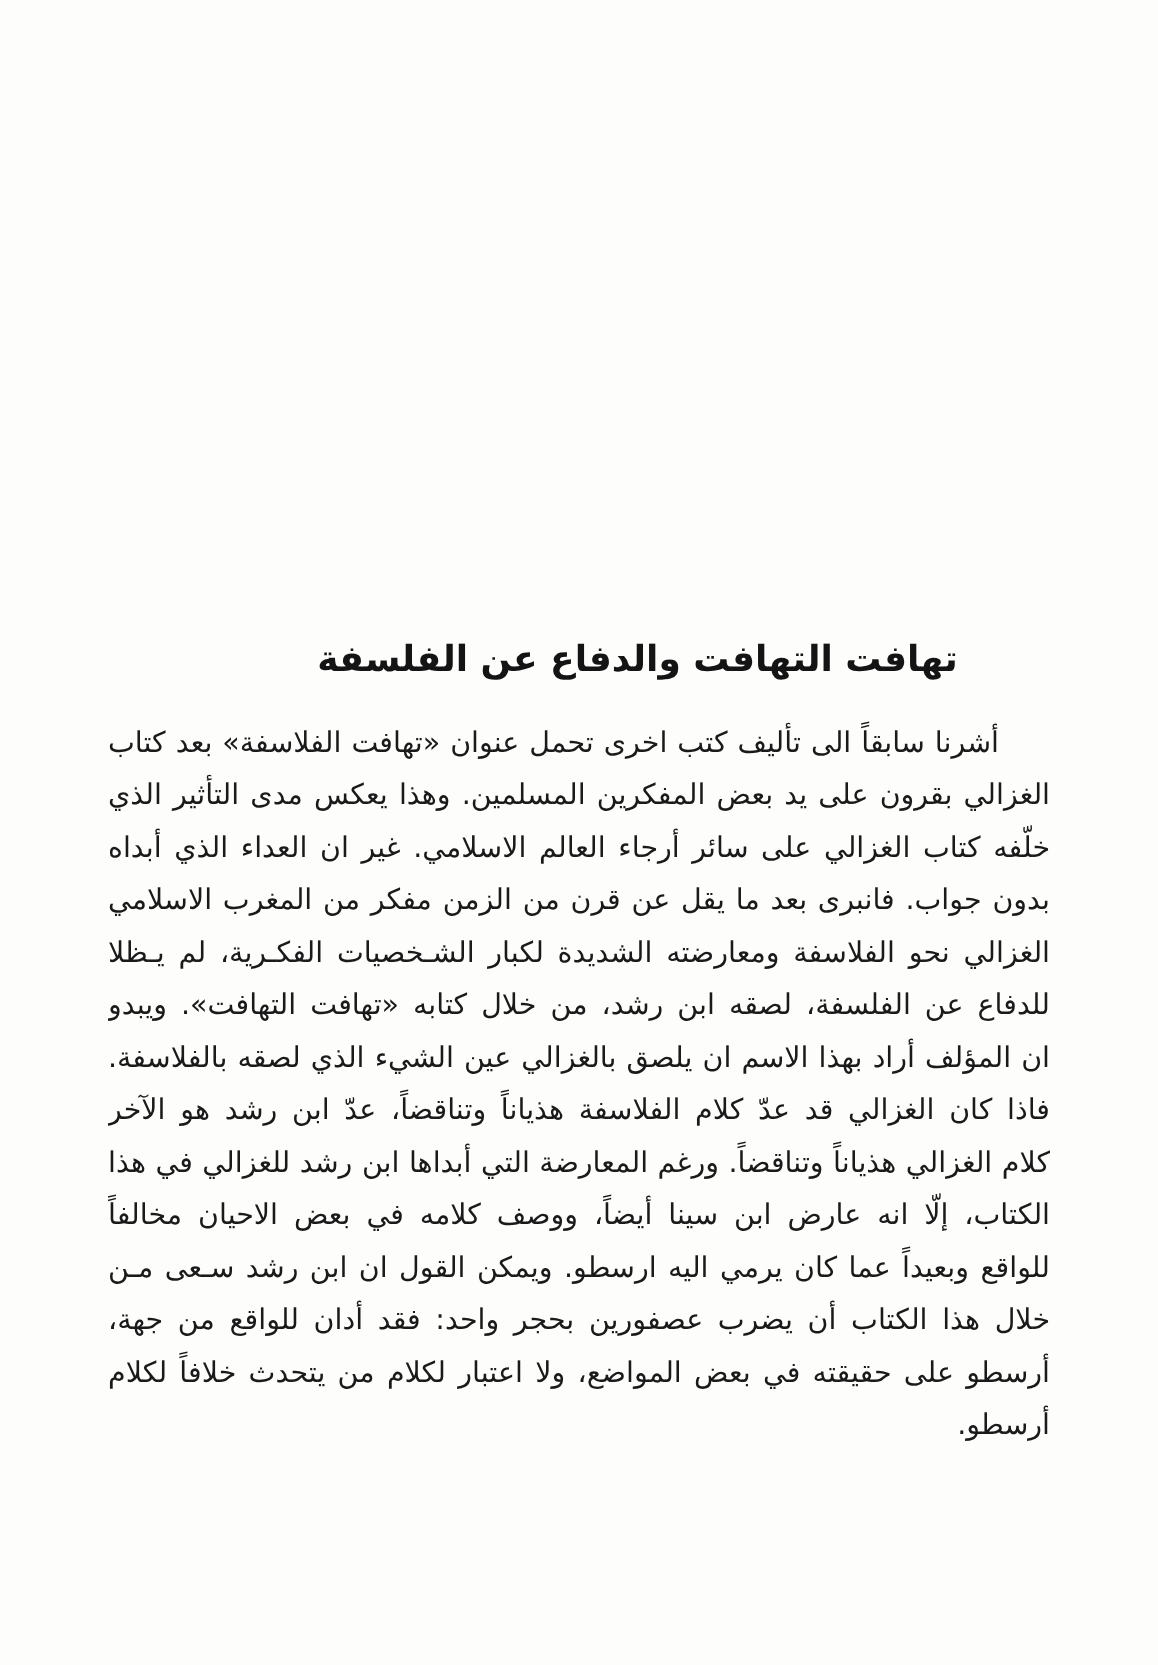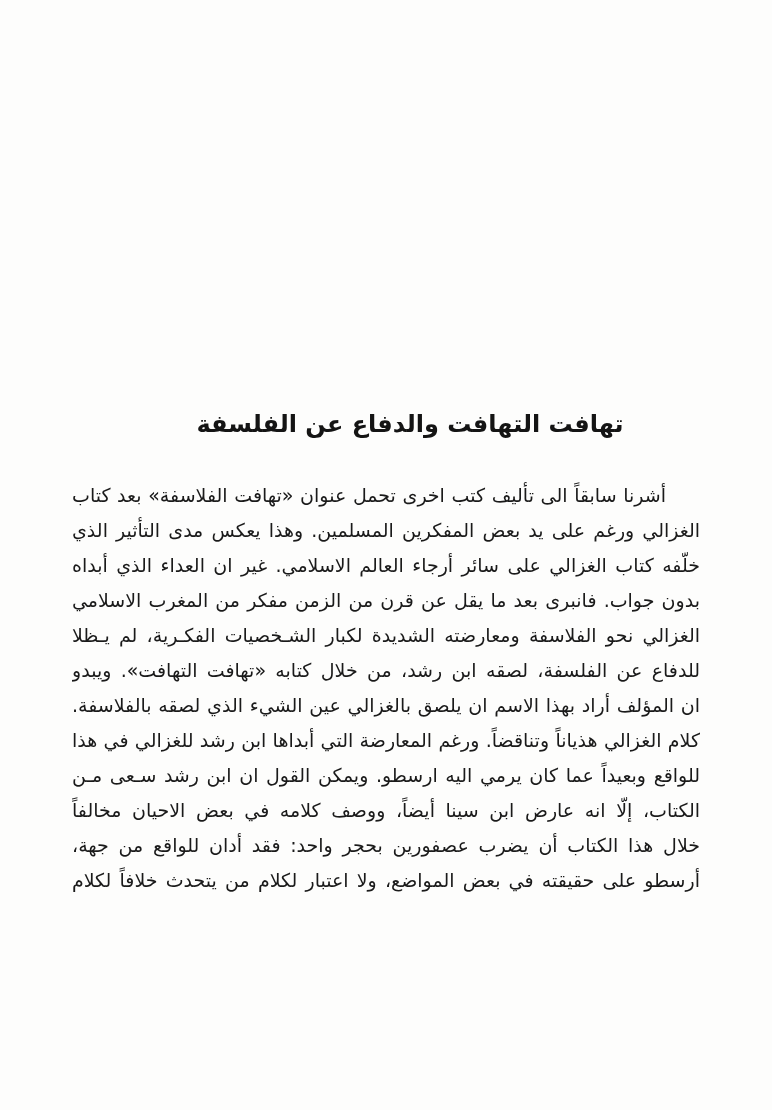--- a/index.html
+++ b/index.html
@@ -15,21 +15,21 @@
     background: #fdfdfc;
     color: #161616;
     font-family: "DejaVu Sans", sans-serif;
     overflow: hidden;
   }
   .chapter-title {
     position: absolute;
     top: 404px;
     left: 90px;
     width: 640px;
-    margin: 0;
+    margin: 15px;
     direction: rtl;
     text-align: center;
     font-size: 24px;
     font-weight: bold;
     line-height: 40px;
     color: #141414;
   }
   .body-text {
     position: absolute;
     top: 478px;
@@ -55,26 +55,28 @@
 </style>
 </head>
 <body>
 
 <div class="page">
 
   <h1 class="chapter-title" dir="rtl" lang="ar">تهافت التهافت والدفاع عن الفلسفة</h1>
 
   <div class="body-text" dir="rtl" lang="ar">
     <div class="line first">أشرنا سابقاً الى تأليف كتب اخرى تحمل عنوان «تهافت الفلاسفة» بعد كتاب</div>
-    <div class="line">الغزالي ورغم على يد بعض المفكرين المسلمين. وهذا يعكس مدى التأثير الذي</div>
+    <div class="line">الغزالي بقرون على يد بعض المفكرين المسلمين. وهذا يعكس مدى التأثير الذي</div>
     <div class="line">خلّفه كتاب الغزالي على سائر أرجاء العالم الاسلامي. غير ان العداء الذي أبداه</div>
     <div class="line">بدون جواب. فانبرى بعد ما يقل عن قرن من الزمن مفكر من المغرب الاسلامي</div>
     <div class="line">الغزالي نحو الفلاسفة ومعارضته الشديدة لكبار الشـخصيات الفكـرية، لم يـظلا</div>
     <div class="line">للدفاع عن الفلسفة، لصقه ابن رشد، من خلال كتابه «تهافت التهافت». ويبدو</div>
     <div class="line">ان المؤلف أراد بهذا الاسم ان يلصق بالغزالي عين الشيء الذي لصقه بالفلاسفة.</div>
+    <div class="line">فاذا كان الغزالي قد عدّ كلام الفلاسفة هذياناً وتناقضاً، عدّ ابن رشد هو الآخر</div>
     <div class="line">كلام الغزالي هذياناً وتناقضاً. ورغم المعارضة التي أبداها ابن رشد للغزالي في هذا</div>
+    <div class="line">الكتاب، إلّا انه عارض ابن سينا أيضاً، ووصف كلامه في بعض الاحيان مخالفاً</div>
     <div class="line">للواقع وبعيداً عما كان يرمي اليه ارسطو. ويمكن القول ان ابن رشد سـعى مـن</div>
-    <div class="line">الكتاب، إلّا انه عارض ابن سينا أيضاً، ووصف كلامه في بعض الاحيان مخالفاً</div>
     <div class="line">خلال هذا الكتاب أن يضرب عصفورين بحجر واحد: فقد أدان للواقع من جهة،</div>
     <div class="line">أرسطو على حقيقته في بعض المواضع، ولا اعتبار لكلام من يتحدث خلافاً لكلام</div>
+    <div class="line last">أرسطو.</div>
   </div>
 
 </div>
 
 </body></html>

